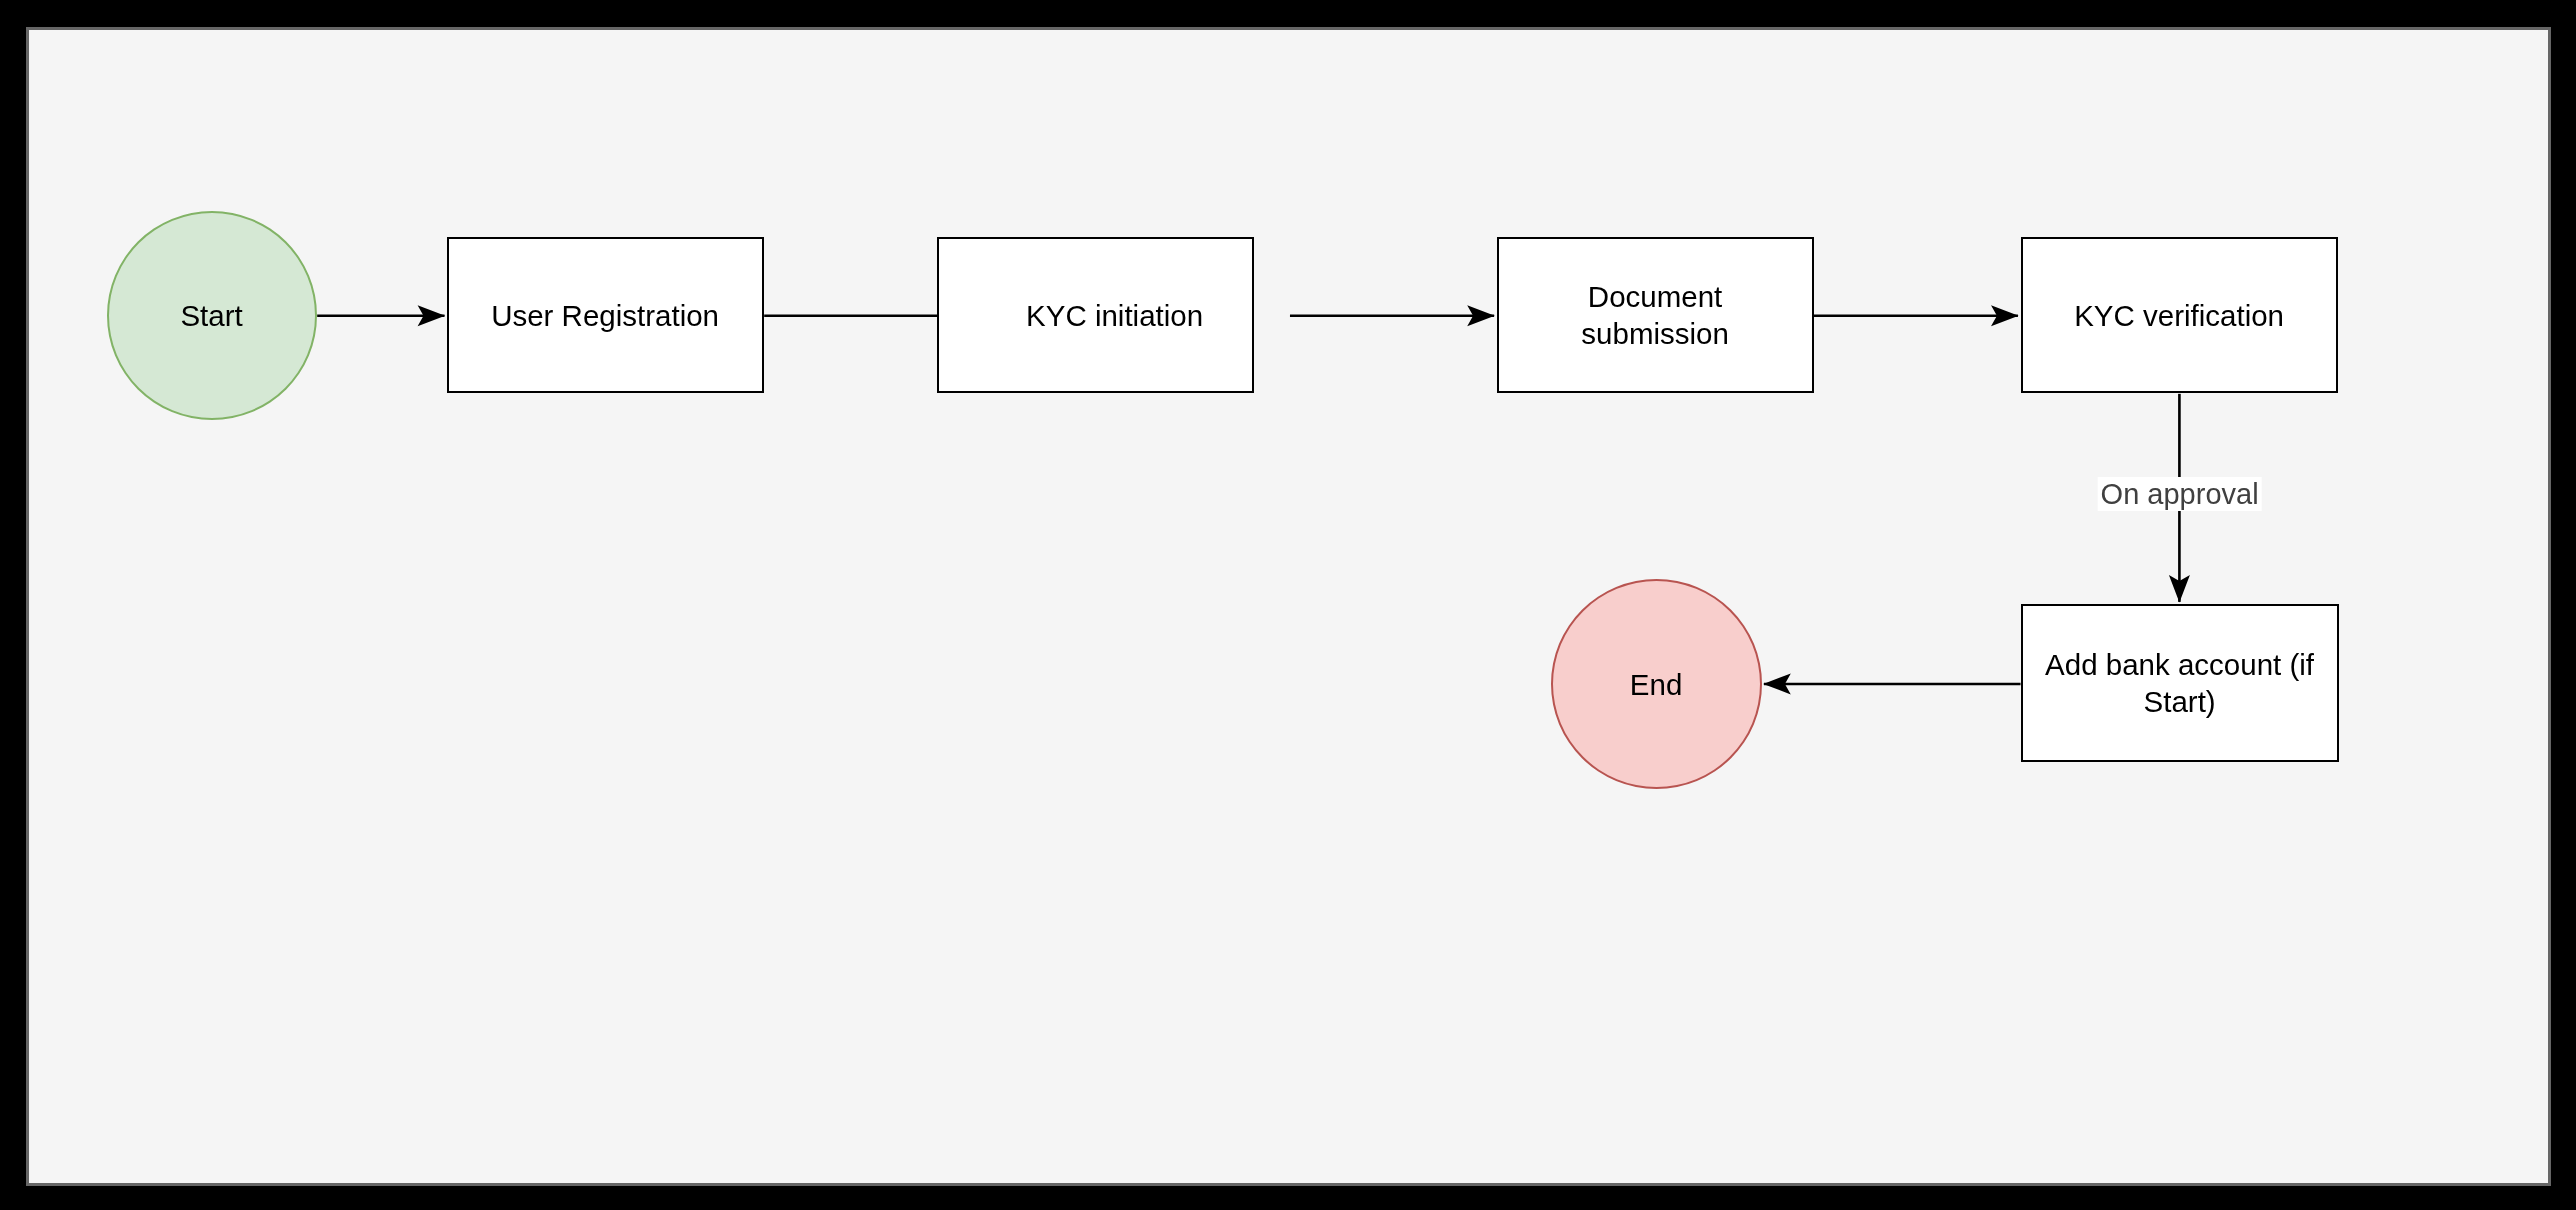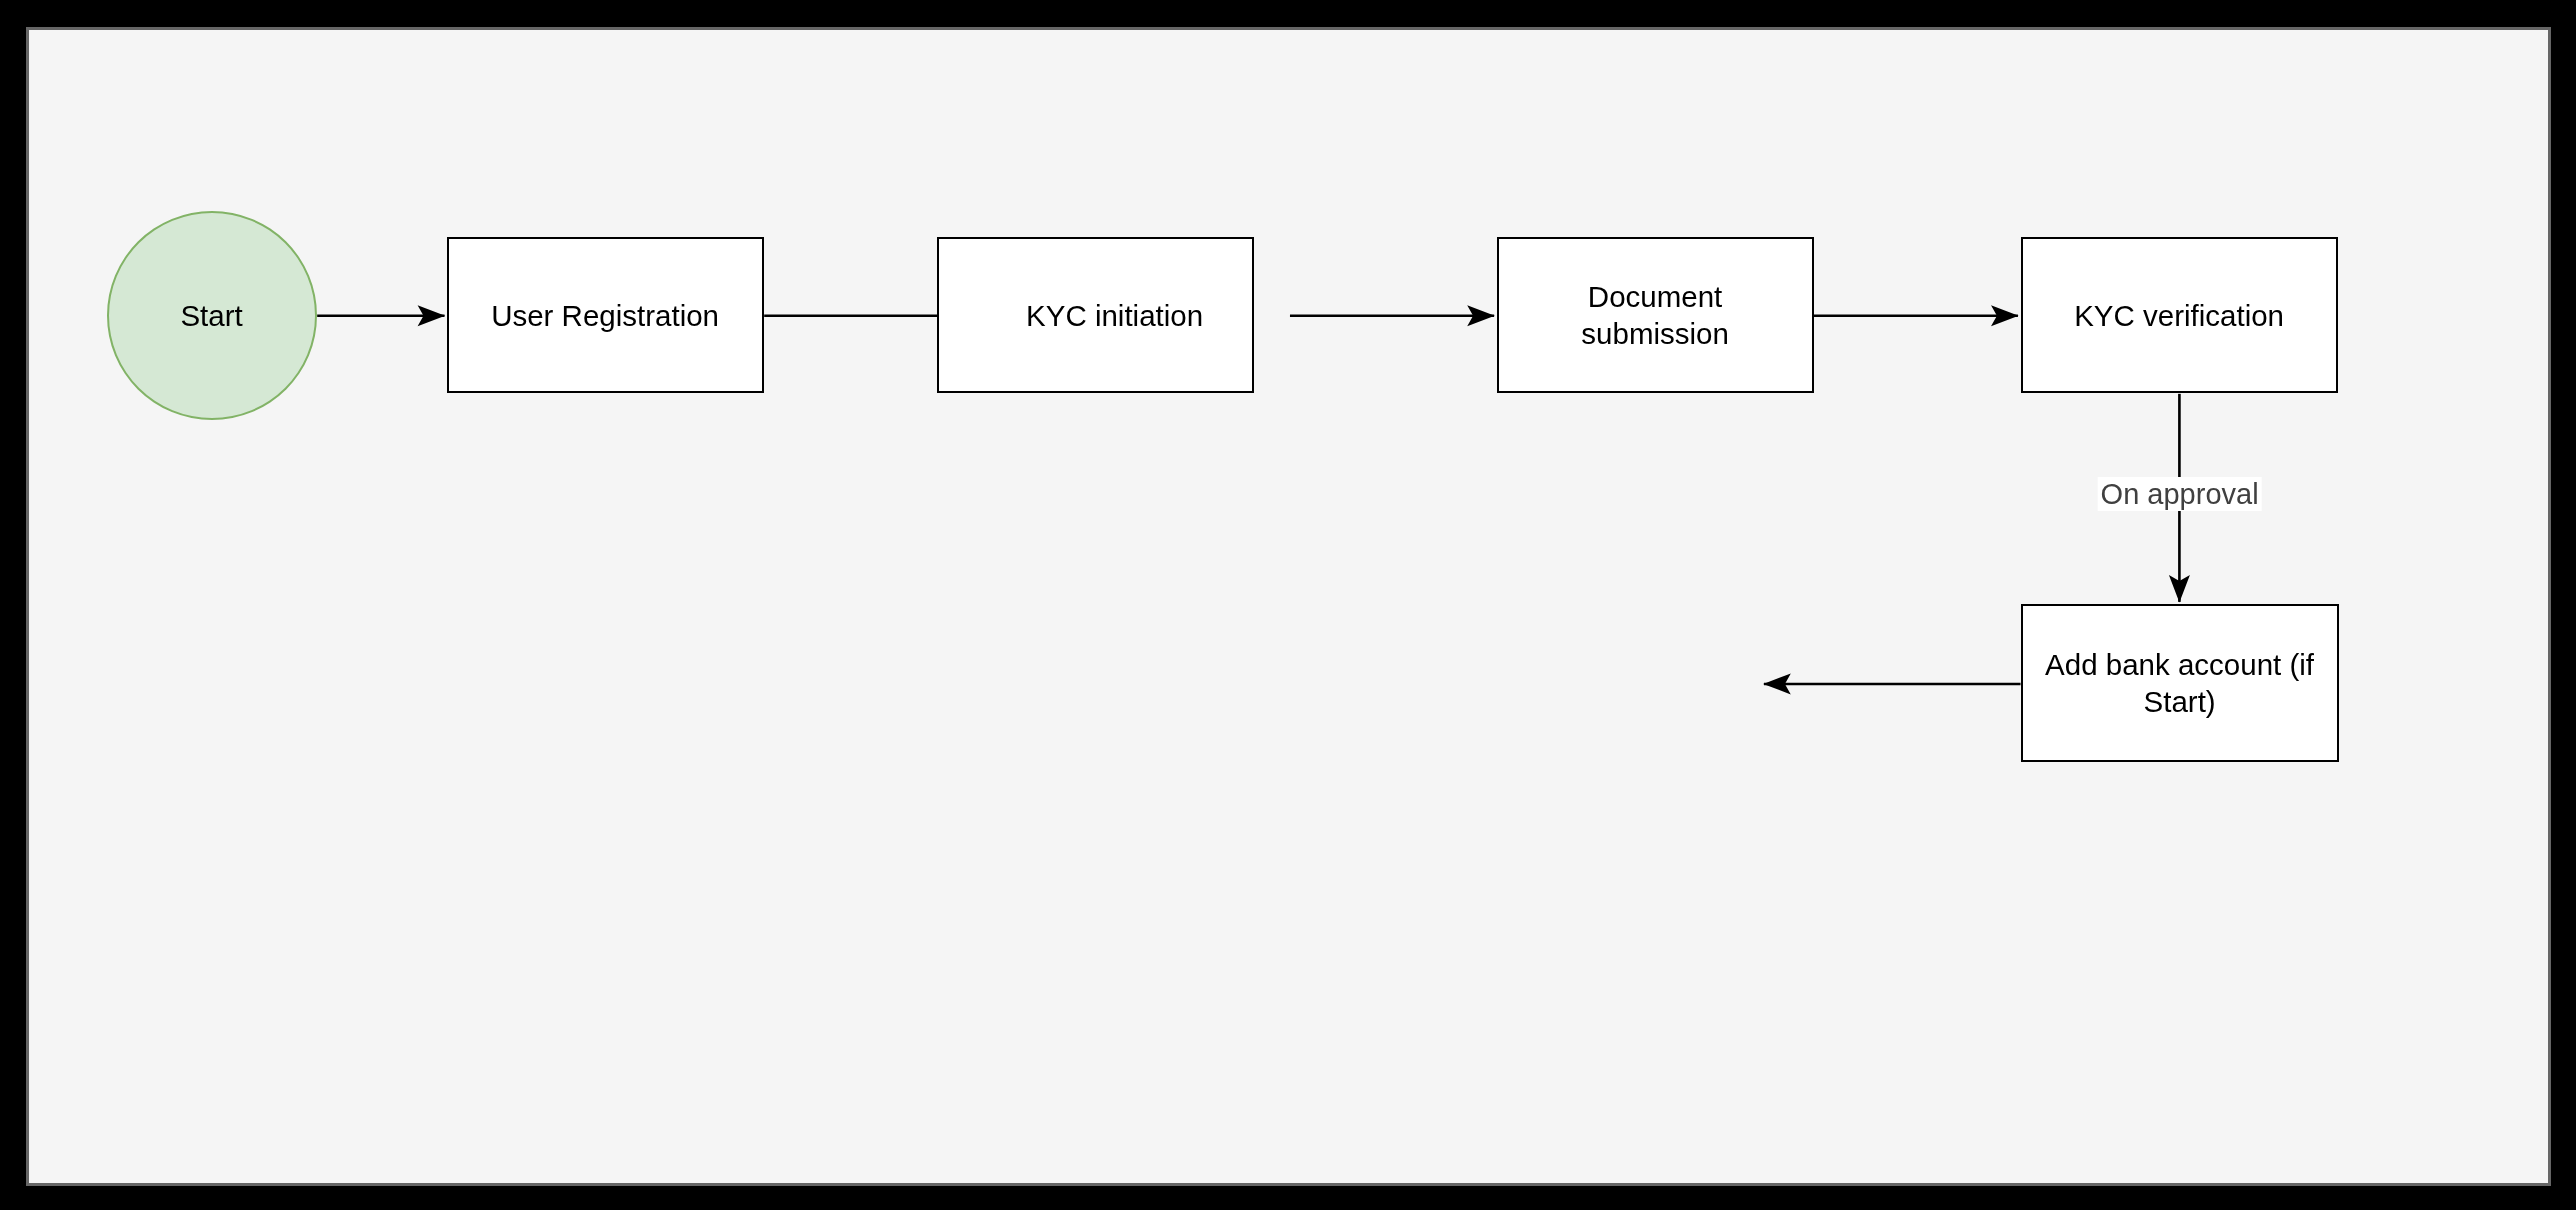--- a/index.html
+++ b/index.html
@@ -108,17 +108,20 @@
   </div>
 
   <div id="node-kyc-verif" class="node rect" style="background: rgb(255, 255, 255); border: 2.6px solid rgb(0, 0, 0);">
     <span class="node-label">KYC verification</span>
   </div>
 
   <div id="node-add-bank" class="node rect" style="background: rgb(255, 255, 255); border: 2.6px solid rgb(0, 0, 0);">
     <span class="node-label">Add bank account (if Start)</span>
   </div>
 
+  <div id="node-end" class="node ellipse" style="background: rgb(248, 206, 204); border: 2.6px solid rgb(184, 84, 80);">
+    <span class="node-label">End</span>
+  </div>
 
   <div class="edge-label">On approval</div>
 
 </div>
 
 
 </body></html>

